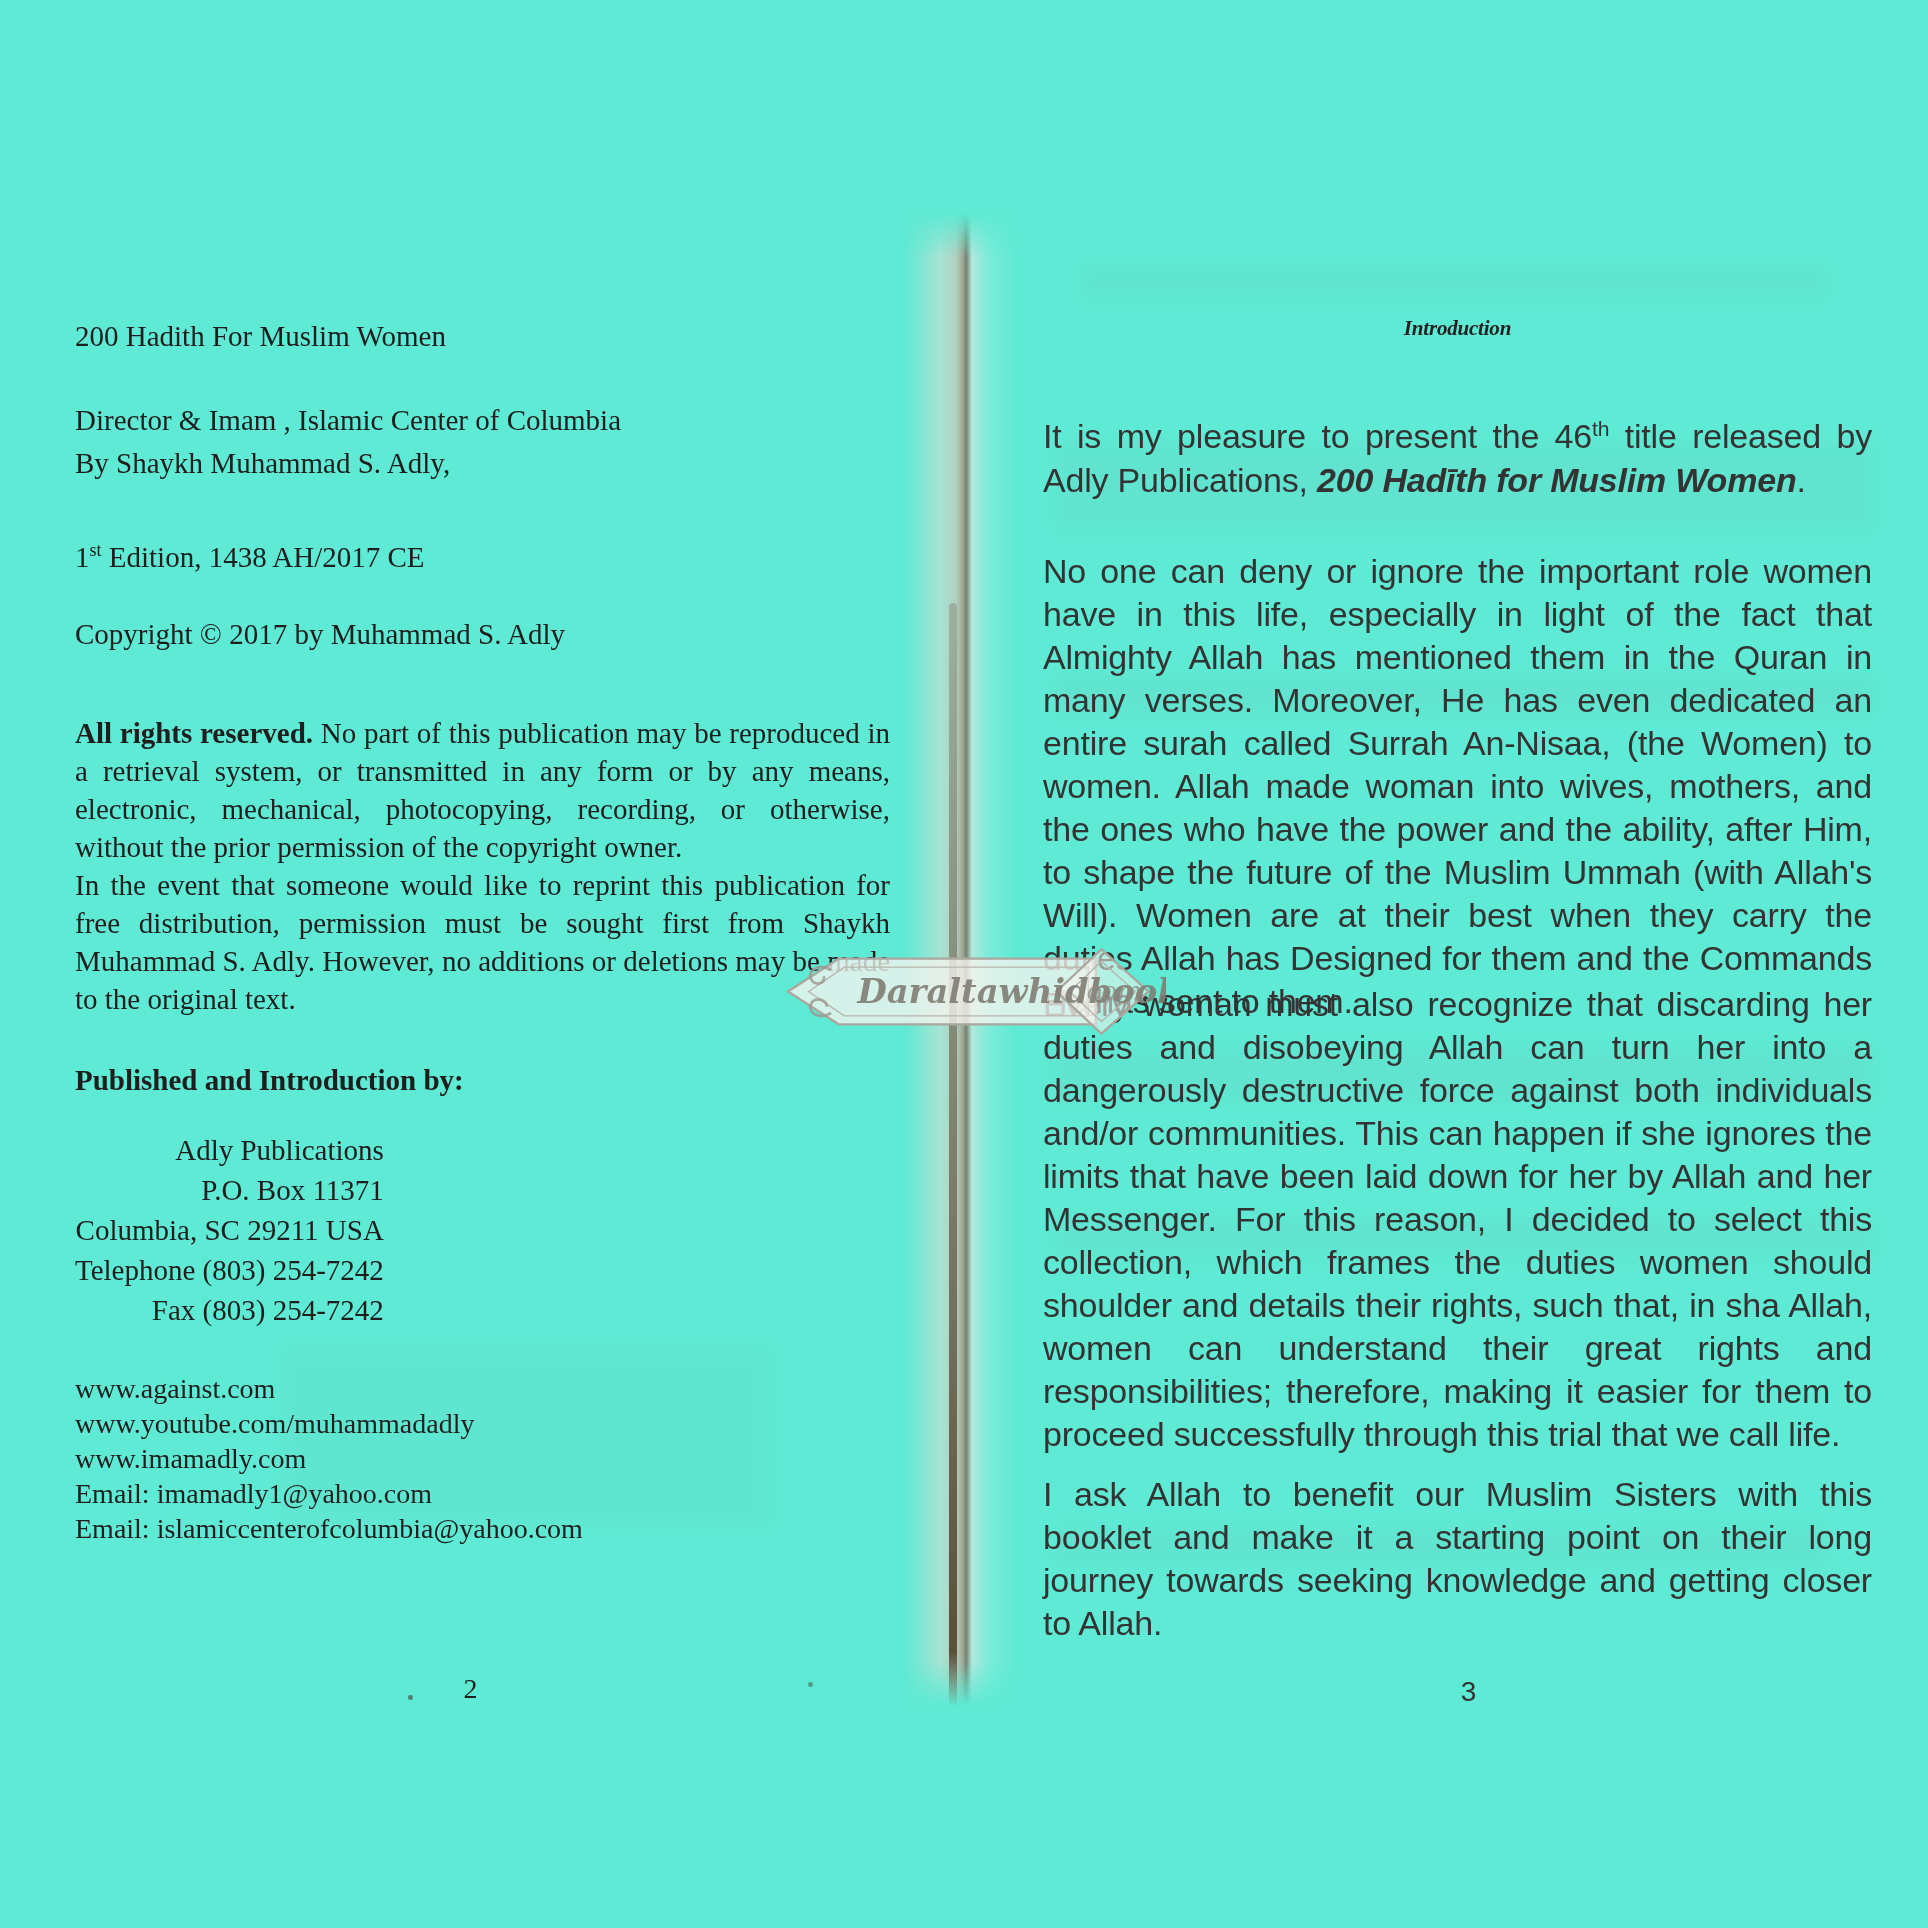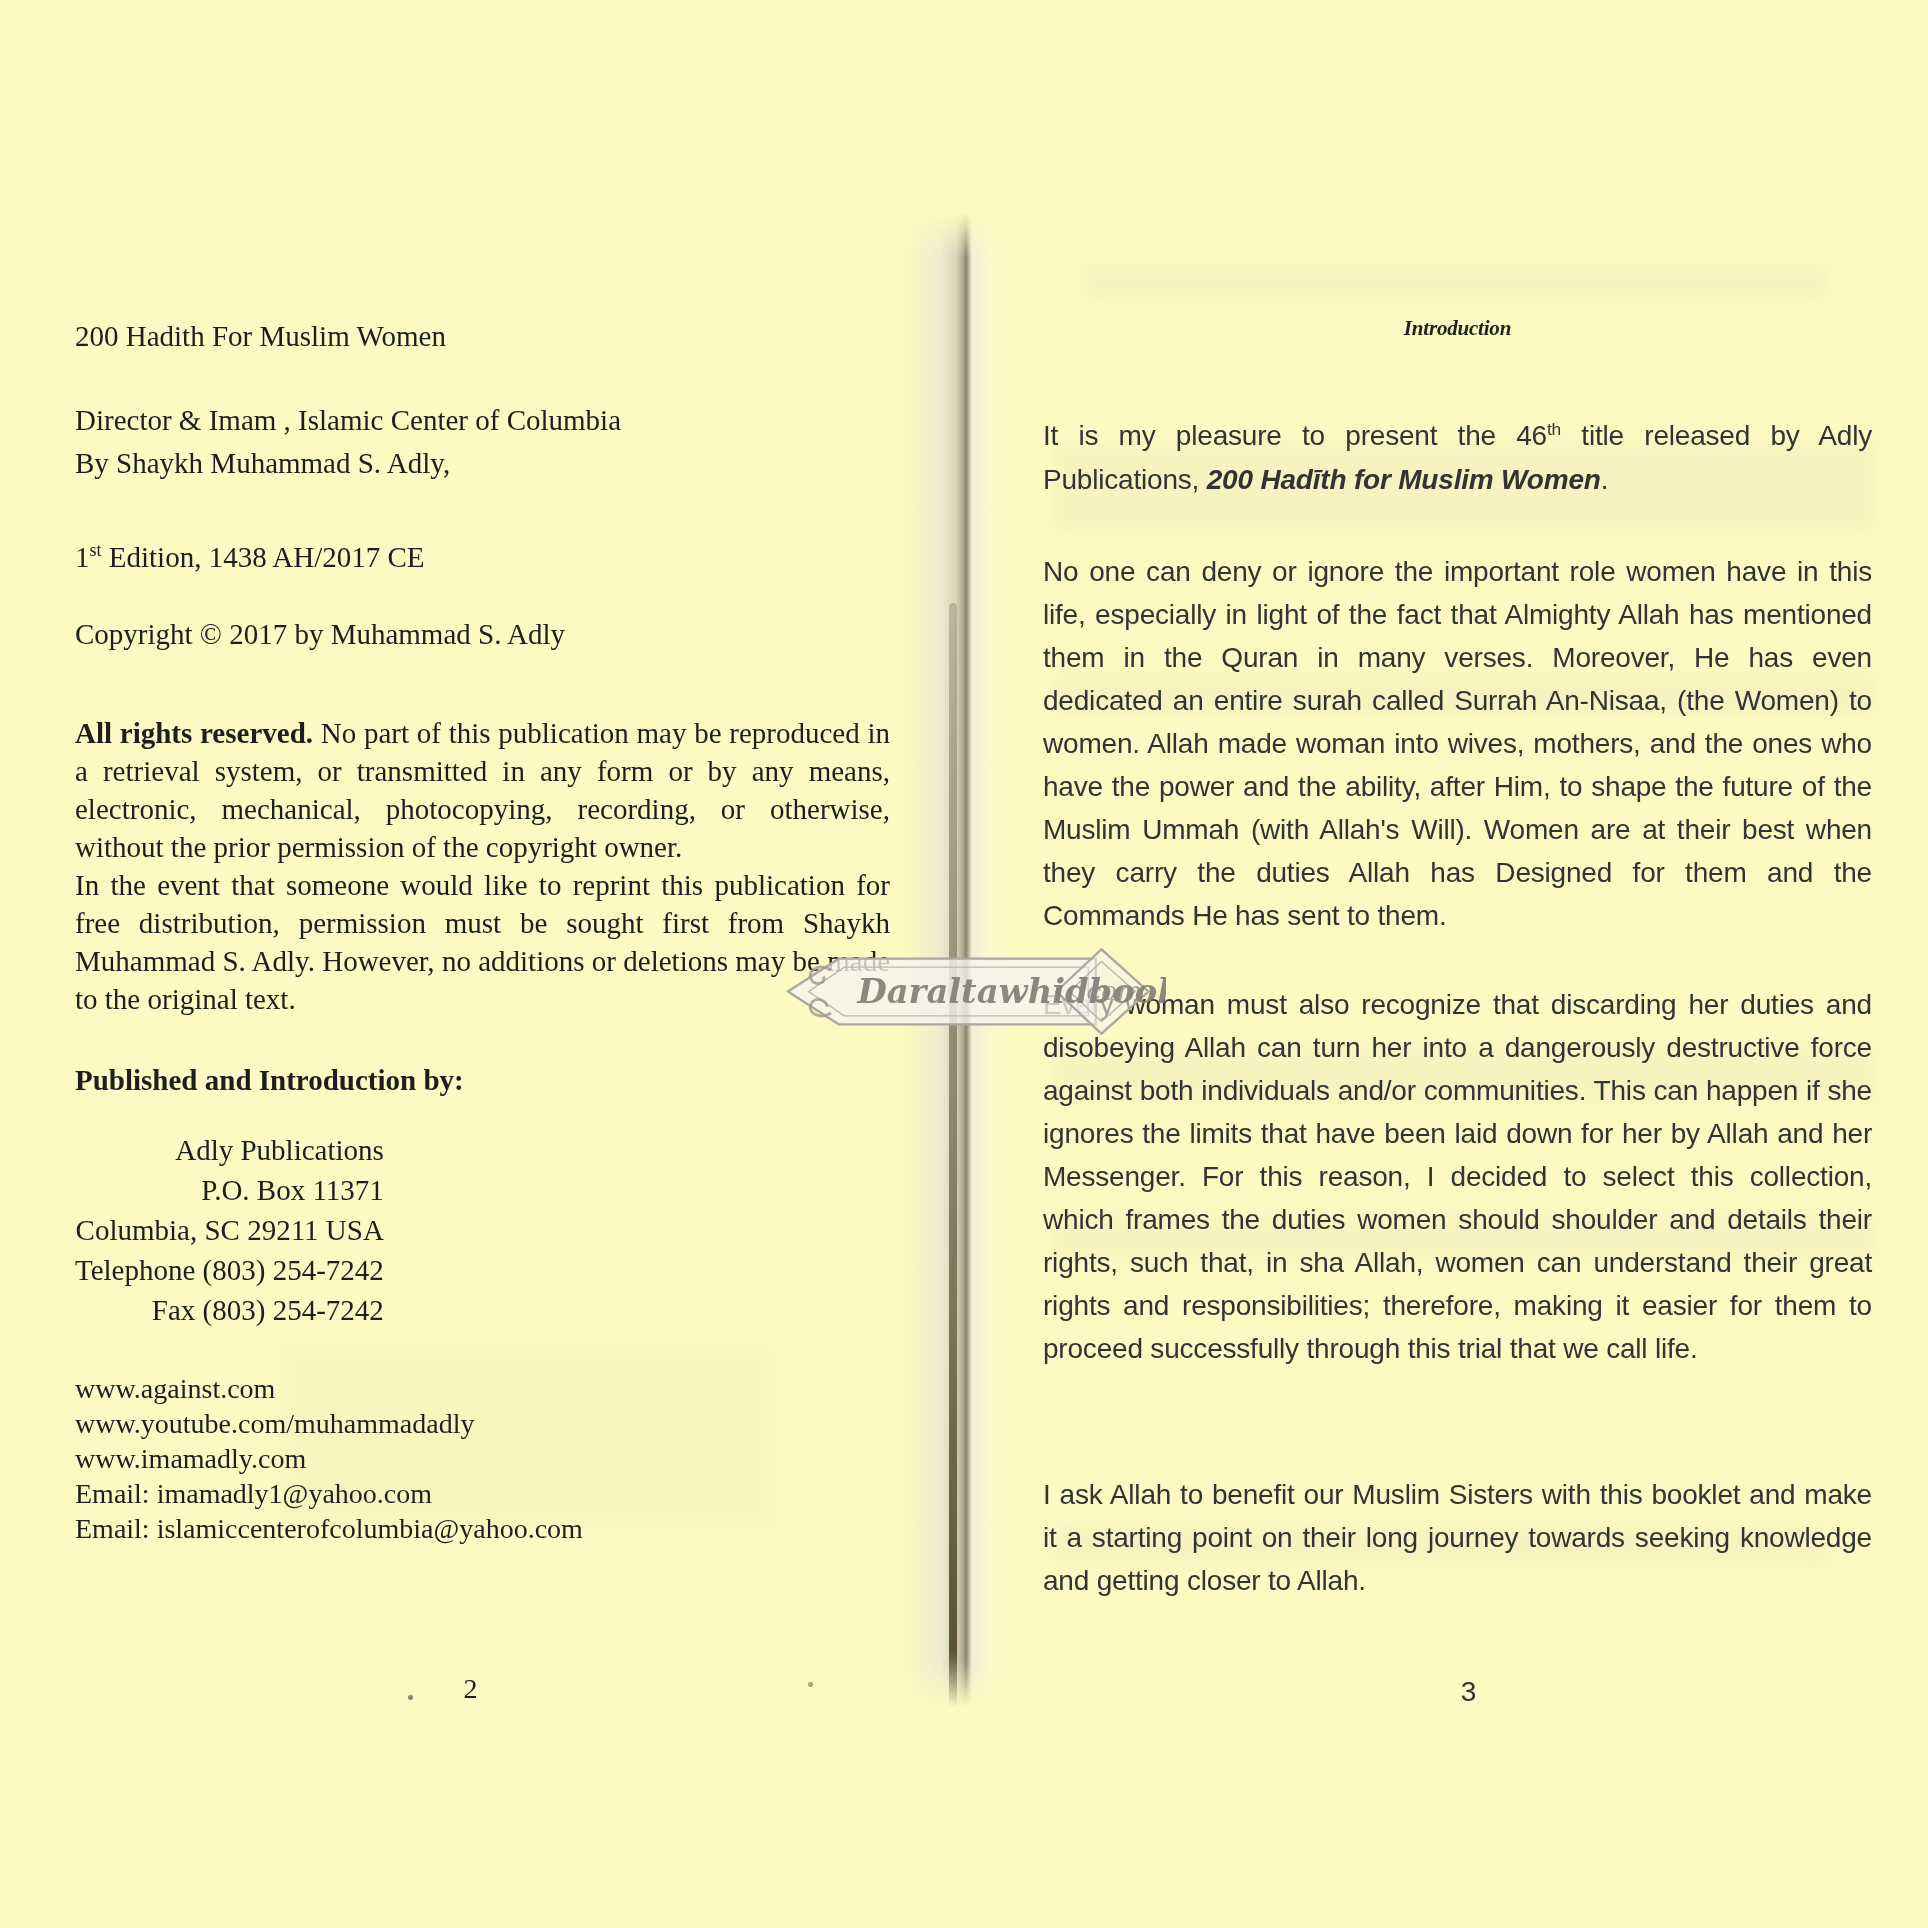--- a/index.html
+++ b/index.html
@@ -1,38 +1,38 @@
 <!DOCTYPE html>
 <html style="font-size:15px"><head>
 <meta charset="utf-8">
 <style>
   html,body{margin:0;padding:0;background:#ffffff;}
   .canvas{
     position:relative;
     width:1928px;height:1928px;
-    background:#fef9c3;
+    background:#5eead4;
     overflow:hidden;
     font-family:"Liberation Serif", serif;
   }
   .abs{position:absolute;}
   
   .lp{color:#1e1e1e;font-family:"Liberation Serif", serif;font-size:29px;line-height:40px;}
   .lp-title{top:316px;left:75px;}
   .lp-byline{top:399px;left:75px;line-height:43px;}
   .lp-edition{top:537px;left:75px;}
   .lp-copyright{top:614px;left:75px;}
   .lp-rights{top:714px;left:75px;width:815px;text-align:justify;line-height:38px;}
   .lp-rights p{margin:0;}
   .lp-published{top:1060px;left:75px;font-weight:bold;}
   .lp-publisher{top:1130px;left:75px;line-height:40px;text-align:right;}
   .lp-links{top:1371px;left:75px;font-size:28px;line-height:35px;}
   .lp-pagenum{top:1669px;left:433px;width:75px;text-align:center;font-size:28px;}
   .bold{font-weight:bold;}
   
-  .rp{color:#333;font-family:"Liberation Sans", sans-serif;font-size:28px;line-height:43px;letter-spacing:-0.2px;}
+  .rp{color:#333;font-family:"Liberation Sans", sans-serif;font-size:34px;line-height:43px;letter-spacing:-0.2px;}
   .rp-heading{
     top:307px;left:1043px;width:829px;text-align:center;
     font-family:"Liberation Serif", serif;font-weight:bold;font-style:italic;
     font-size:21px;color:#222;
   }
   .rp-para{left:1043px;width:829px;text-align:justify;}
   .rp-para1{top:414px;line-height:44px;}
   .rp-para2{top:550px;}
   .rp-para3{top:983px;}
   .rp-para4{top:1473px;}

